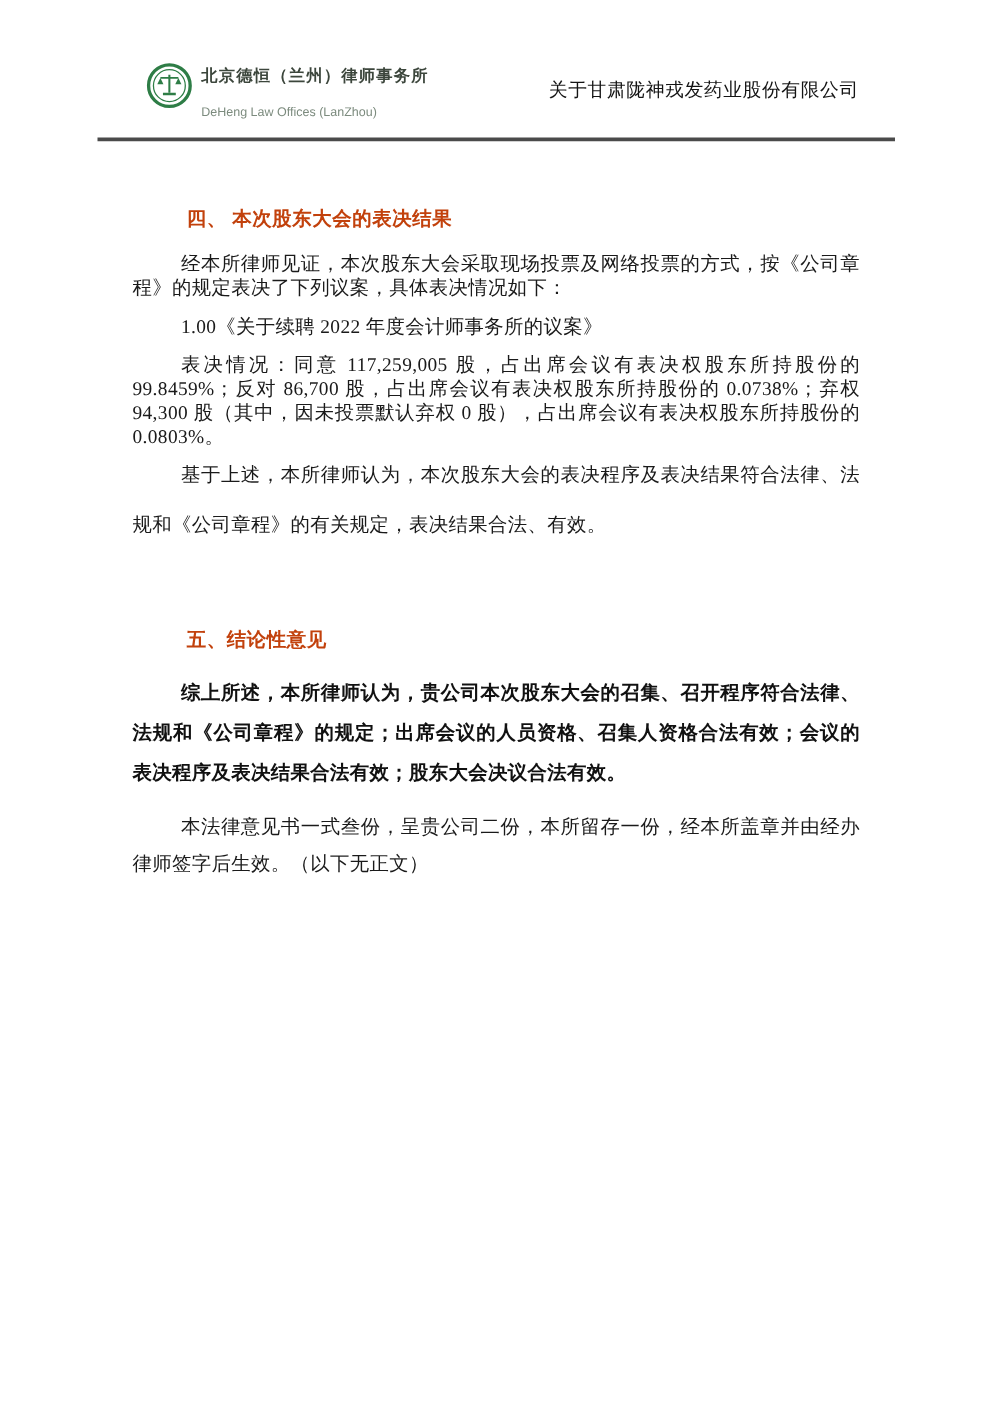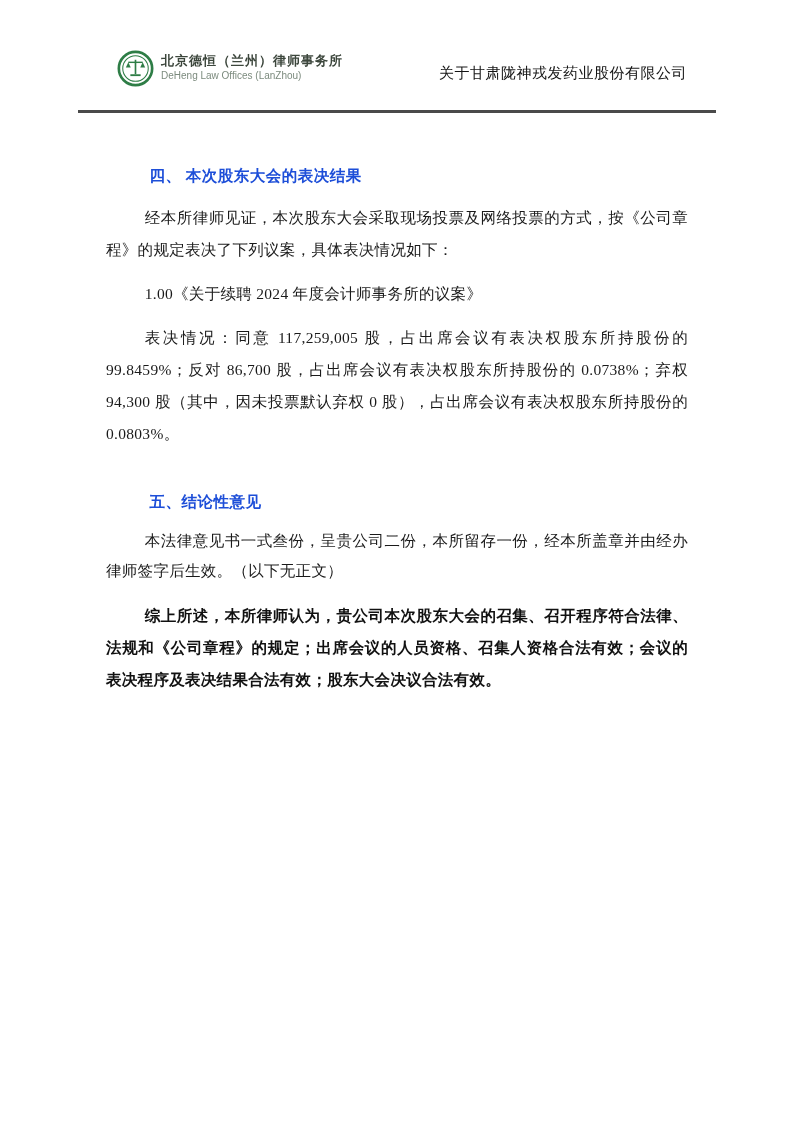--- a/index.html
+++ b/index.html
@@ -18,44 +18,44 @@
   }
   .logo{width:37px;height:37px;display:block;flex:0 0 auto;}
   .brand-names{padding-top:3px;}
   .brand-zh{
     font-family:"Liberation Sans","DejaVu Sans",sans-serif;
     font-weight:bold;font-size:13px;line-height:15px;
     color:#3c463c;letter-spacing:1px;
   }
   .brand-en{
     font-family:"Liberation Sans","DejaVu Sans",sans-serif;
-    font-size:10px;line-height:13px;color:#7c8b7e;margin-top:1px;
+    font-size:10px;line-height:13px;color:#7c8b7e;margin-top:16px;
   }
   .doc-title{
     position:absolute;right:107px;top:57px;
     text-align:right;font-size:15px;line-height:33px;color:#141414;
     letter-spacing:0.5px;
   }
   .header-rule{
     position:absolute;left:78px;top:110px;
     width:638px;height:3px;background:#4a4a4a;
   }
   
   main{
     position:absolute;left:0;top:0;width:794px;
     padding:164px 106px 0 106px;box-sizing:border-box;
   }
   .sec-heading{
     margin:0;font-size:15.5px;line-height:24px;font-weight:bold;
-    text-indent:2.8em;letter-spacing:0.5px;color:#1d4ed8;
+    text-indent:2.8em;letter-spacing:0.5px;color:#c2410c;
   }
-  .sec5{margin-top:40px;}
+  .sec5{margin-top:60px;}
   .para{
     margin:12px 0 0 0;
-    font-size:15.5px;line-height:32px;
+    font-size:15.5px;line-height:19px;
     text-indent:2.5em;
     text-align:justify;text-align-last:left;
     letter-spacing:0.3px;color:#1a1a1a;
   }
   .mt-first{margin-top:14px;}
   .tight{margin-top:2px;}
   .wide-leading{line-height:40px;}
   .bold-para{font-weight:bold;line-height:32px;margin-top:14px;color:#111;}
   .last-para{line-height:30px;}
   
@@ -93,31 +93,32 @@
 
     <div class="header-rule"></div>
   </header>
 
   <main>
     <h2 class="sec-heading">四、 本次股东大会的表决结果</h2>
 
     <p class="para mt-first">经本所律师见证，本次股东大会采取现场投票及网络投票的方式，按《公司章程》的规定表决了下列议案，具体表决情况如下：</p>
 
 
-    <p class="para">1.00《关于续聘 2024 年度会计师事务所的议案》</p>
+    <p class="para">1.00《关于续聘 2022 年度会计师事务所的议案》</p>
 
     <p class="para">表决情况：同意 117,259,005 股，占出席会议有表决权股东所持股份的 99.8459%；反对 86,700 股，占出席会议有表决权股东所持股份的 0.0738%；弃权 94,300 股（其中，因未投票默认弃权 0 股），占出席会议有表决权股东所持股份的 0.0803%。</p>
 
 
 
+    <p class="para tight wide-leading">基于上述，本所律师认为，本次股东大会的表决程序及表决结果符合法律、法规和《公司章程》的有关规定，表决结果合法、有效。</p>
 
     <h2 class="sec-heading sec5">五、结论性意见</h2>
 
+    <p class="para bold-para">综上所述，本所律师认为，贵公司本次股东大会的召集、召开程序符合法律、法规和《公司章程》的规定；出席会议的人员资格、召集人资格合法有效；会议的表决程序及表决结果合法有效；股东大会决议合法有效。</p>
+
     <p class="para last-para">本法律意见书一式叁份，呈贵公司二份，本所留存一份，经本所盖章并由经办律师签字后生效。（以下无正文）</p>
-
-    <p class="para bold-para">综上所述，本所律师认为，贵公司本次股东大会的召集、召开程序符合法律、法规和《公司章程》的规定；出席会议的人员资格、召集人资格合法有效；会议的表决程序及表决结果合法有效；股东大会决议合法有效。</p>
   </main>
 
   <footer>
     <div class="page-number">- 4 -</div>
   </footer>
 
 </div>
 
 </body></html>

